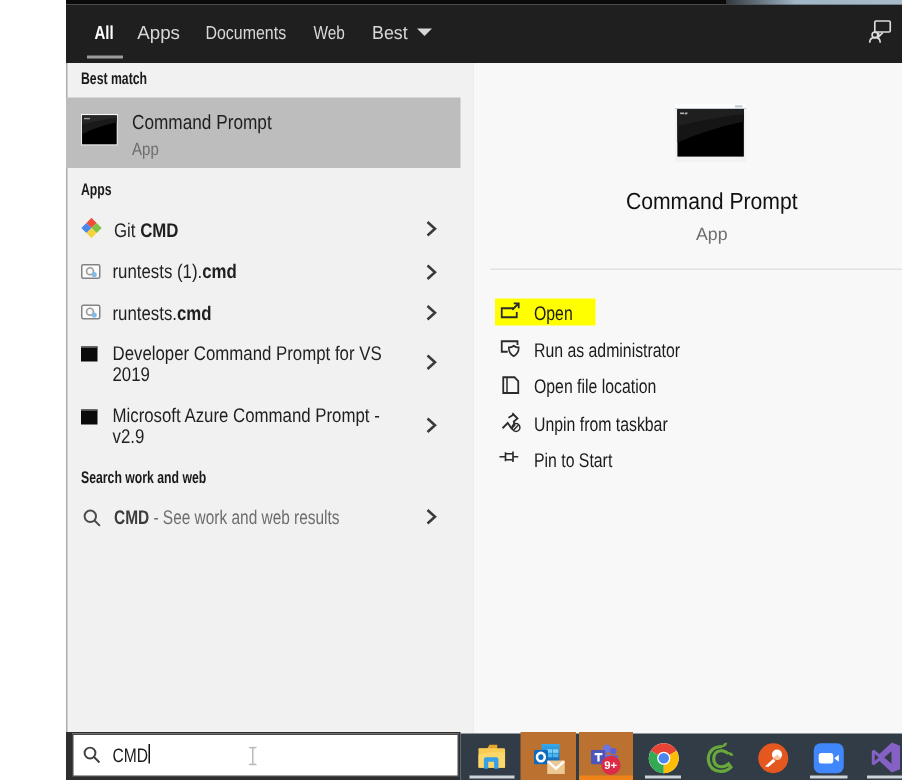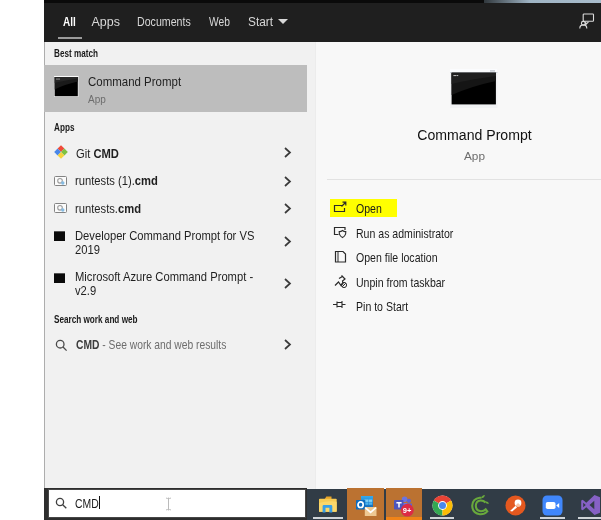--- a/index.html
+++ b/index.html
@@ -36,21 +36,21 @@
 <div class="root">
 
   <div class="abs header"></div>
   <div class="abs topstrip"></div>
   <div class="abs topstrip-light"></div>
   <div class="abs topstrip-brown"></div>
   <div class="abs tab" style="left:19px;font-weight:bold;color:#fff;transform:scaleX(.8);">All</div>
   <div class="abs tab" style="left:47.5px;">Apps</div>
   <div class="abs tab" style="left:93px;transform:scaleX(.85);">Documents</div>
   <div class="abs tab" style="left:165px;transform:scaleX(.82);">Web</div>
-  <div class="abs tab" style="left:203.5px;transform:scaleX(.95);">Start</div>
+  <div class="abs tab" style="left:203.5px;transform:scaleX(.95);">Best</div>
   <div class="abs header-caret" style="top:18.5px;left:234px;width:0;height:0;border-left:5px solid transparent;border-right:5px solid transparent;border-top:5px solid #d8d8d8;"></div>
   <div class="abs underline" style="top:36.5px;"></div>
 
   <svg class="abs" style="left:535px;top:13px;" width="16" height="16" viewBox="0 0 16 16">
     <rect x="4.2" y="1" width="10.3" height="7.3" rx="0.8" fill="none" stroke="#dcdcdc" stroke-width="1.1"></rect>
     <path d="M6.7 8.8 L6.7 11.6 L9.5 8.8" fill="none" stroke="#dcdcdc" stroke-width="1.1"></path>
     <circle cx="4.3" cy="10.3" r="1.9" fill="none" stroke="#dcdcdc" stroke-width="1.1"></circle>
     <path d="M0.8 15.5 C0.8 13.2 2.2 11.9 4.3 11.9 C6.4 11.9 7.8 13.2 7.8 15.5" fill="none" stroke="#dcdcdc" stroke-width="1.1"></path>
   </svg>
   <div class="abs" style="left:565px;top:19.5px;width:16px;height:4px;">

